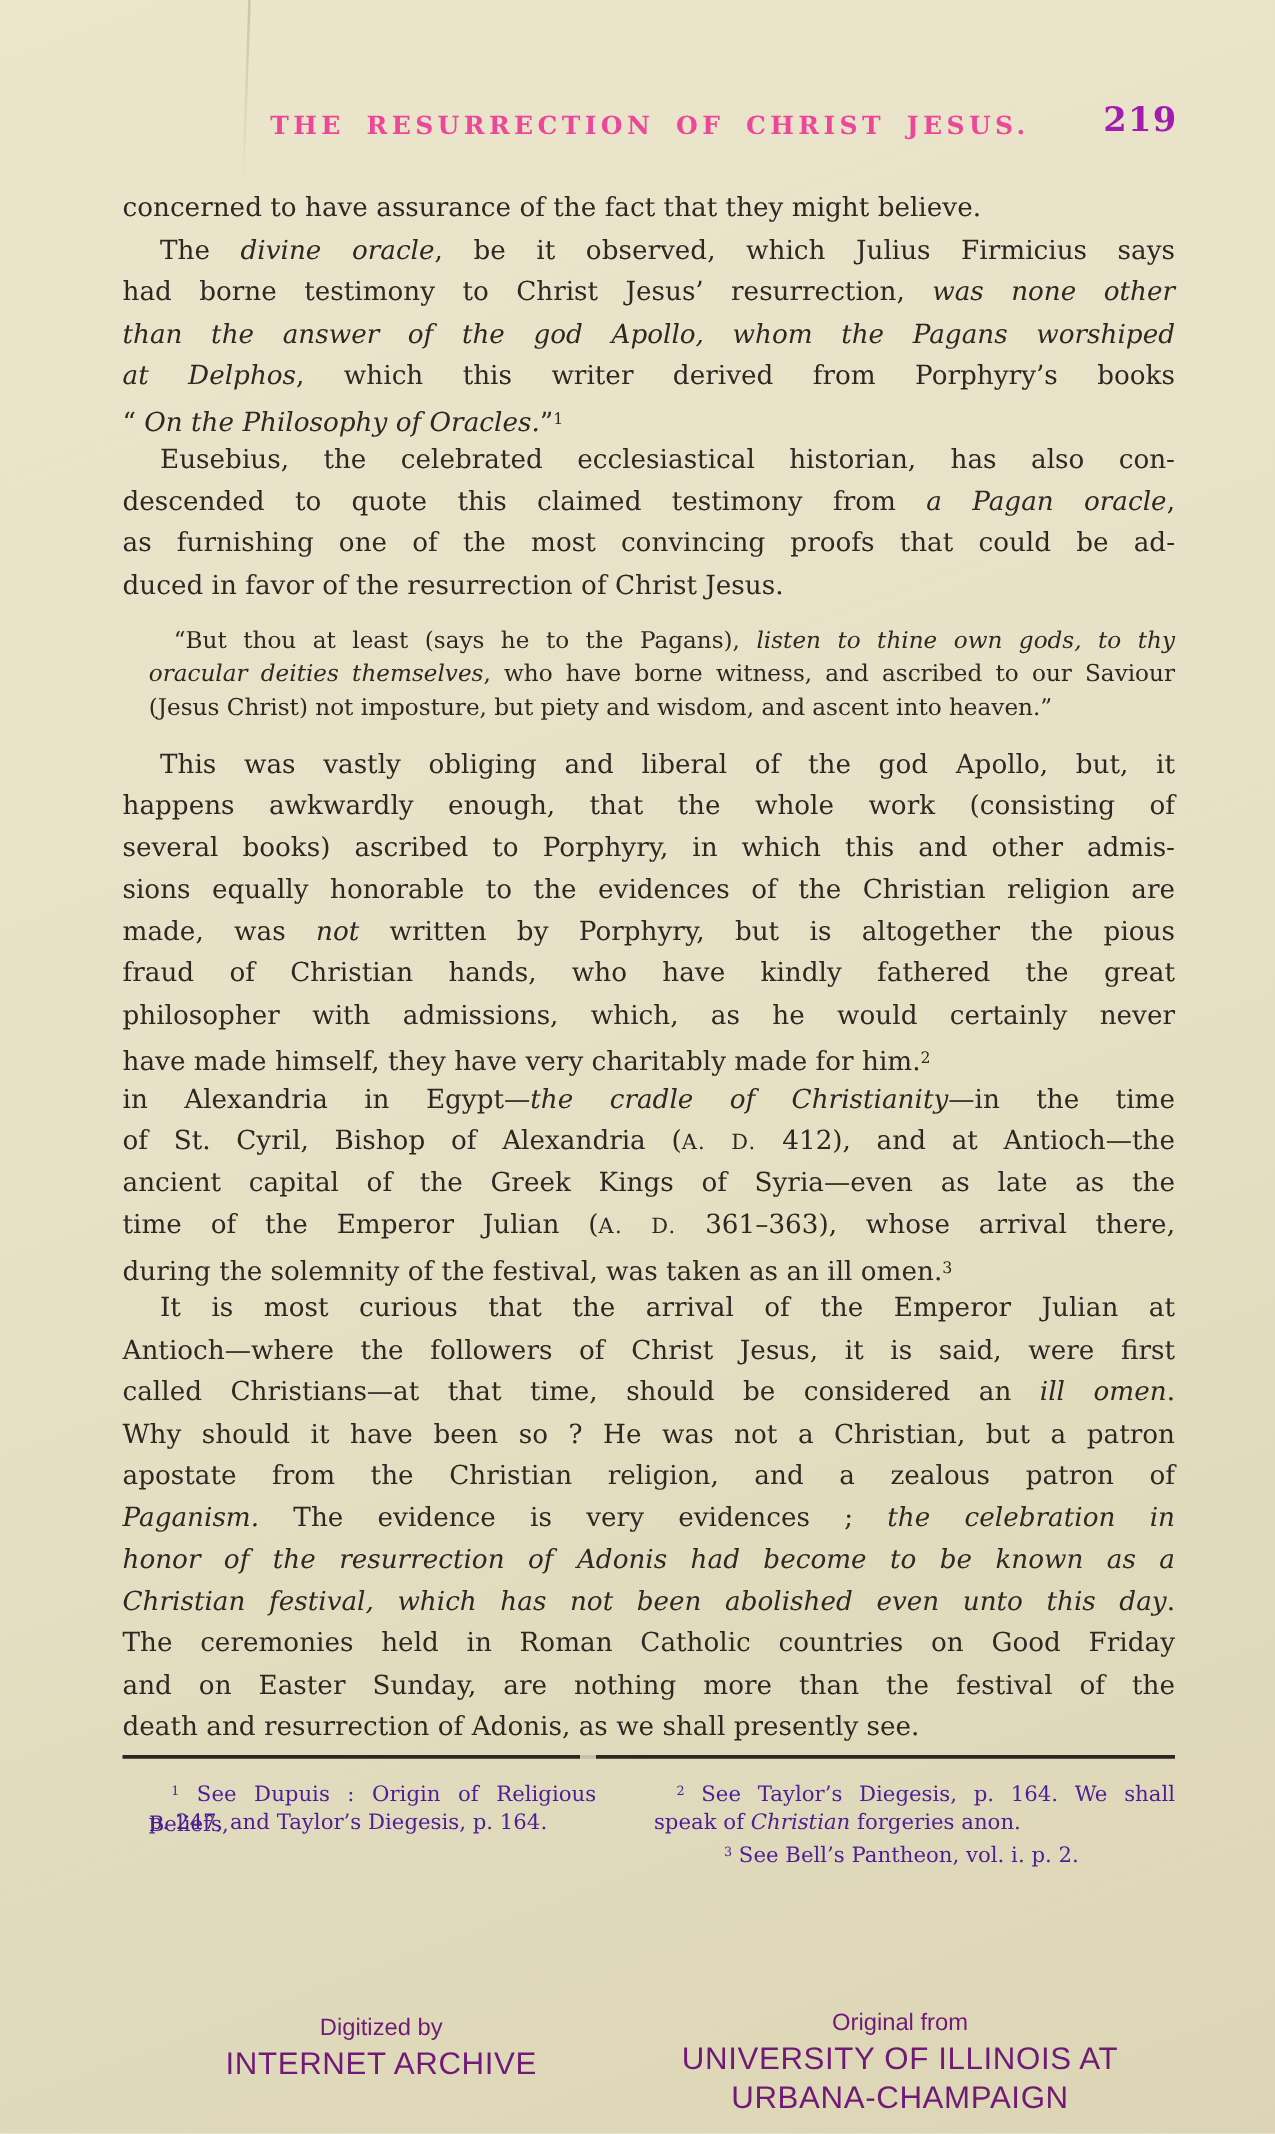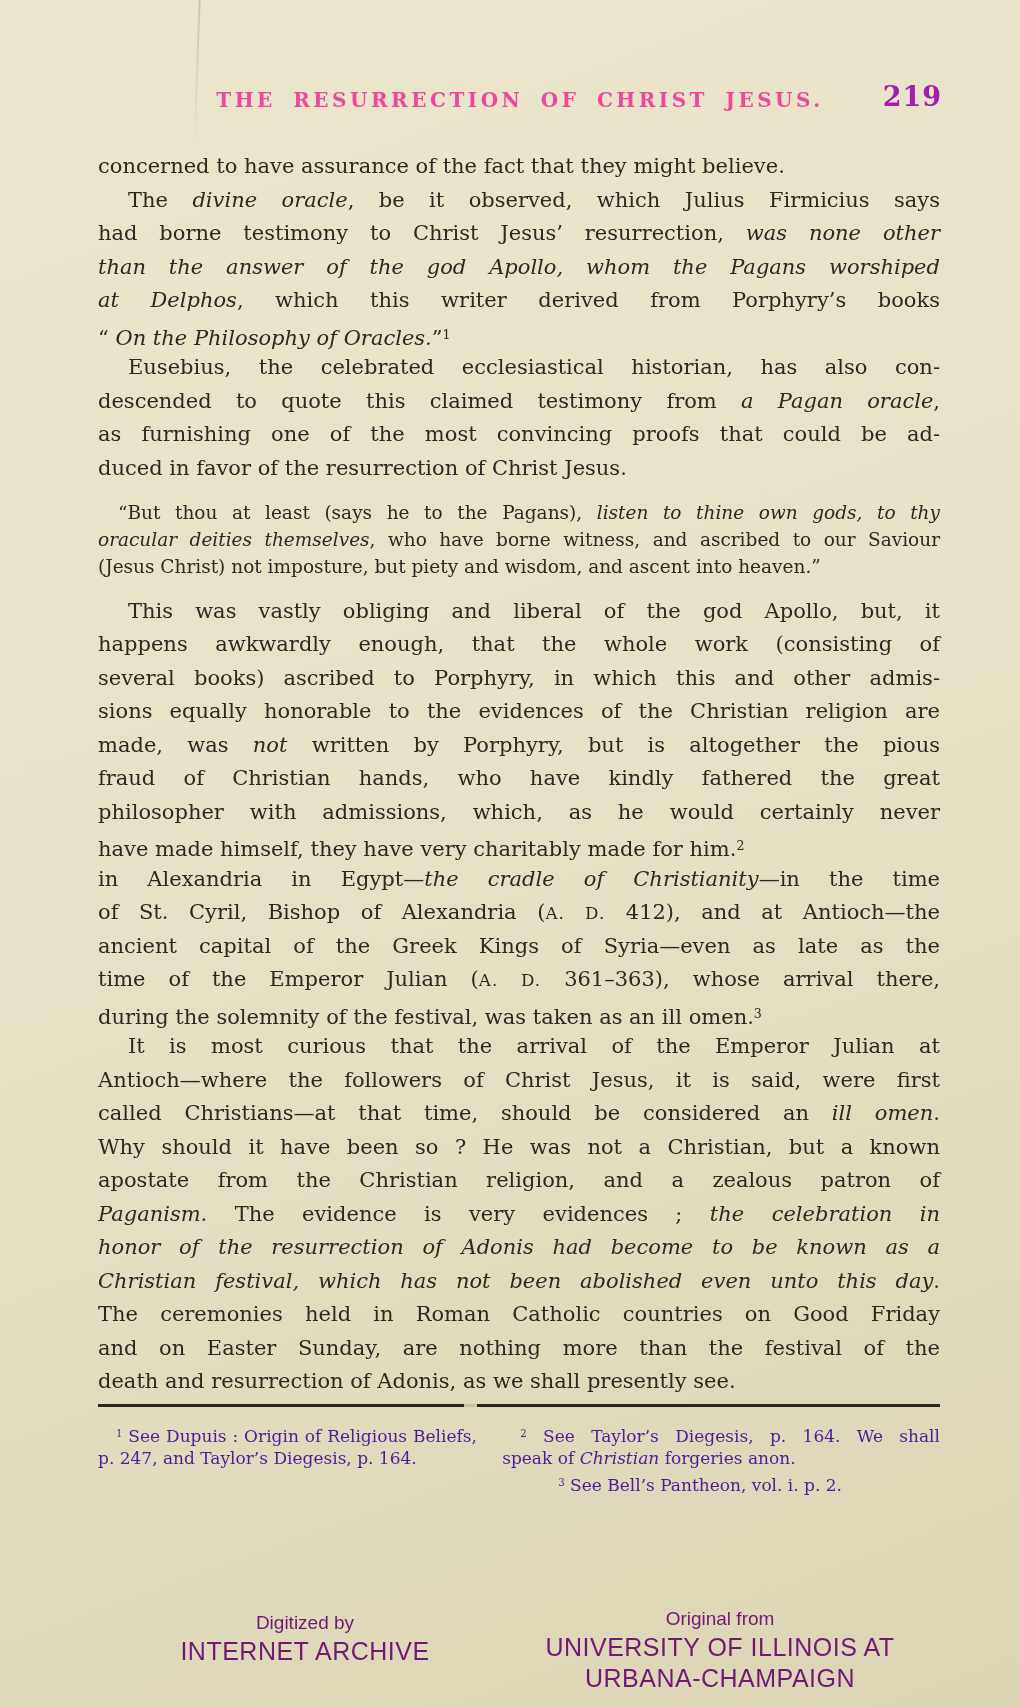--- a/index.html
+++ b/index.html
@@ -28,21 +28,21 @@
     position:absolute;right:0;top:-3px;
     font-size:27px;font-weight:bold;color:#a21caf;letter-spacing:1px;
   }
   
   #body-text{position:absolute;top:150px;left:98px;right:80px;}
   .ln{white-space:normal;}
   .bln{
     font-size:21px;height:33.5px;line-height:33.5px;
     text-align:justify;text-align-last:justify;
   }
-  .fln,.qln{text-align:justify;text-align-last:justify;}
+  .fln,.qln{text-align:justify;text-align-last:justify;margin-left:21px;}
   .ln.last{text-align-last:left;}
   .ln.indent{text-indent:30px;}
   .para.quote{margin:14px 0 14px 0;}
   .qln{font-size:18.5px;height:27.2px;line-height:27.2px;}
   .para.quote .ln.indent{text-indent:20px;}
   .it{font-style:italic;}
   .sup{font-size:.6em;vertical-align:.45em;letter-spacing:0;}
   .sc{font-size:.8em;letter-spacing:1px;}
   
   .fn-rule{
@@ -117,21 +117,21 @@
       <div class="ln bln"><span>in Alexandria in Egypt—</span><span class="it ">the cradle of Christianity</span><span>—in the time</span></div>
       <div class="ln bln"><span>of St. Cyril, Bishop of Alexandria (</span><span class="sc">A. D.</span><span> 412), and at Antioch—the</span></div>
       <div class="ln bln"><span>ancient capital of the Greek Kings of Syria—even as late as the</span></div>
       <div class="ln bln"><span>time of the Emperor Julian (</span><span class="sc">A. D.</span><span> 361–363), whose arrival there,</span></div>
       <div class="ln bln last"><span>during the solemnity of the festival, was taken as an ill omen.</span><span class="sup ">3</span></div>
     </div>
     <div class="para">
       <div class="ln bln indent"><span>It is most curious that the arrival of the Emperor Julian at</span></div>
       <div class="ln bln"><span>Antioch—where the followers of Christ Jesus, it is said, were first</span></div>
       <div class="ln bln"><span>called Christians—at that time, should be considered an </span><span class="it ">ill omen</span><span>.</span></div>
-      <div class="ln bln"><span>Why should it have been so ?  He was not a Christian, but a known</span></div>
+      <div class="ln bln"><span>Why should it have been so ?  He was not a Christian, but a patron</span></div>
       <div class="ln bln"><span>apostate from the Christian religion, and a zealous patron of</span></div>
       <div class="ln bln"><span class="it ">Paganism.</span><span>  The evidence is very evidences ; </span><span class="it ">the celebration in</span></div>
       <div class="ln bln"><span class="it ">honor of the resurrection of Adonis had become to be known as a</span></div>
       <div class="ln bln"><span class="it ">Christian festival, which has not been abolished even unto this day</span><span>.</span></div>
       <div class="ln bln"><span>The ceremonies held in Roman Catholic countries on Good Friday</span></div>
       <div class="ln bln"><span>and on Easter Sunday, are nothing more than the festival of the</span></div>
       <div class="ln bln last"><span>death and resurrection of Adonis, as we shall presently see.</span></div>
     </div>
     <div class="fn-rule"></div>
     <div class="footnotes">

